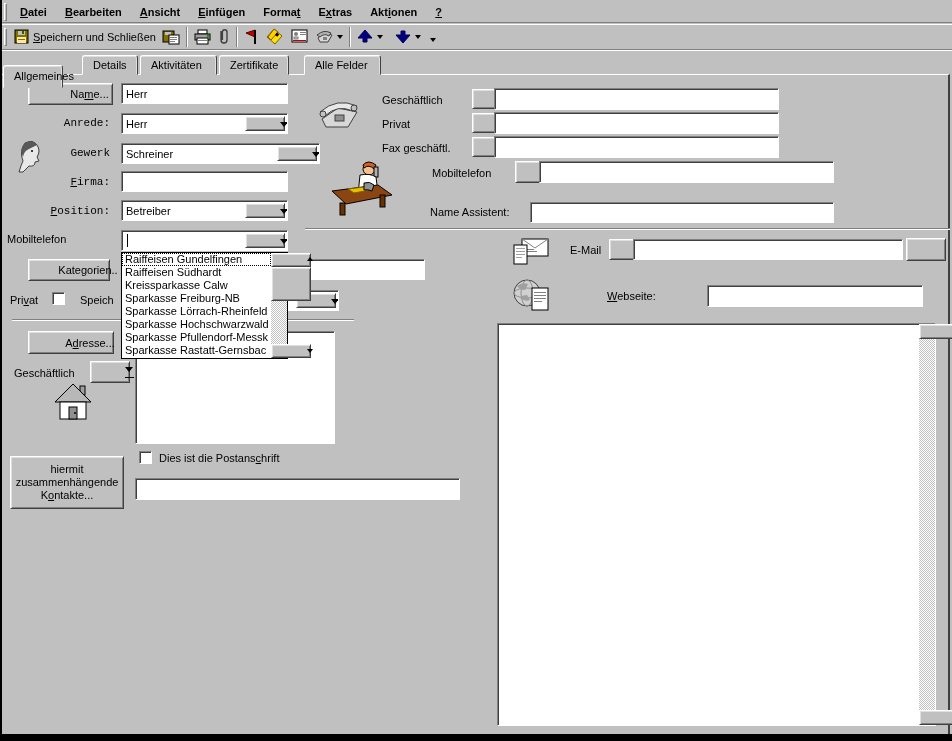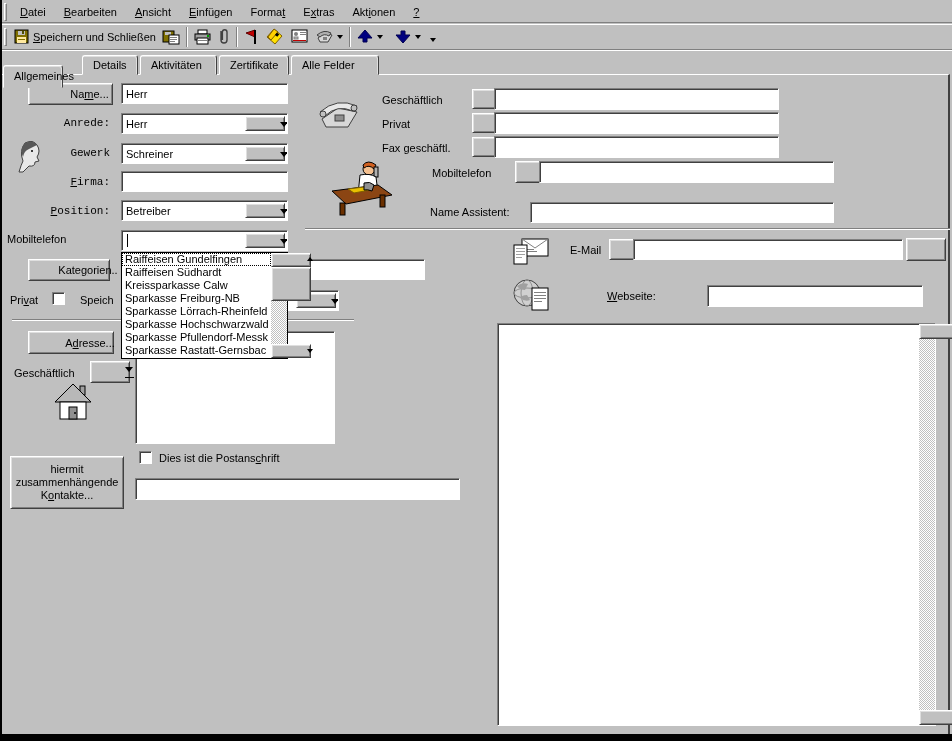--- a/index.html
+++ b/index.html
@@ -28,21 +28,21 @@
   .tri-up { width:0; height:0; border:4px solid transparent; border-bottom:5px solid #000; margin-bottom:5px; }
   .tri-sm { width:0; height:0; border:3px solid transparent; border-top:4px solid #000; margin-top:4px; }
   .combo-arrow { position:absolute; top:2px; right:2px; bottom:2px; width:17px;
                  display:flex; align-items:center; justify-content:center; }
   .drop-btn { display:flex; flex-direction:column; align-items:center; justify-content:center; }
   .drop-btn .bar { width:9px; height:1px; background:#000; margin-top:1px; }
   .checker { background:repeating-conic-gradient(#fff 0% 25%, #c0c0c0 0% 50%); background-size:2px 2px; }
   
   #menubar { left:2px; top:1px; right:0; height:22px; display:flex; align-items:center;
              border-bottom:1px solid #808080; }
-  .menu-item { padding:3px 9px; }
+  .menu-item { padding:3px 9px;font-weight:bold; }
   #toolbar { left:2px; top:24px; right:0; height:26px; display:flex; align-items:center;
              border-bottom:1px solid #808080; box-shadow:0 1px 0 #fff, inset 0 1px 0 #fff; }
   .tbtn { height:22px; display:flex; align-items:center; padding:0 3px; }
   
   .tab { position:absolute; top:55px; height:20px; line-height:18px; padding:0 10px;
          background:#c0c0c0; border:1px solid; border-color:#fff #404040 #c0c0c0 #fff;
          border-radius:3px 3px 0 0; box-shadow: inset -1px 1px 0 #dfdfdf; z-index:2; }
   .tab.active { top:52px; height:23px; line-height:21px; z-index:6; }
   #content { left:2px; top:74px; width:948px; height:660px; background:#c0c0c0;
              border-top:1px solid #fff; border-right:2px solid #404040; }
@@ -161,21 +161,21 @@
     </svg>
     <div class="tri-sm" style="margin-left:4px;"></div>
   </div>
   <div class="tri-sm" style="margin-left:6px;margin-top:10px;"></div>
 </div>
 
 <div class="tab active" style="left:3px;width:60px;margin-top:13px;"><span>Allgemeines</span></div>
 <div class="tab" style="left:82px;width:56px;"><span>Details</span></div>
 <div class="tab" style="left:140px;width:77px;"><span>Aktivitäten</span></div>
 <div class="tab" style="left:219px;width:70px;"><span>Zertifikate</span></div>
-<div class="tab" style="left:291px;width:88px;"><span>Alle Felder</span></div>
+<div class="tab" style="left:304px;width:77px;"><span>Alle Felder</span></div>
 
 <div class="abs" id="content">
 
   <div class="abs btn raised" style="left:26px;top:8px;width:85px;height:22px;">
     <span>Na<u>m</u>e...</span>
   </div>
   <div class="abs sunken field" style="left:119px;top:8px;width:167px;height:21px;">
     <span>Herr</span>
   </div>
 
@@ -186,21 +186,21 @@
         <div class="tri-dn"></div>
       </div>
   </div>
 
   <svg class="abs" width="30" height="36" style="left:13px;top:64px;">
     <path d="M10 4 Q18 0 22 6 Q26 12 22 18 L24 22 L20 23 Q20 28 14 27 L8 33 L4 33 Q6 26 8 22 Q4 12 10 4" fill="#e8e8e8" stroke="#404040"></path>
     <path d="M10 4 Q18 0 22 6 L14 10 Q9 12 8 18 Q4 10 10 4" fill="#585858"></path>
     <circle cx="17" cy="12" r="1" fill="#000"></circle>
   </svg>
   <div class="abs rlbl" style="left:8px;top:72px;">Gewerk</div>
-  <div class="abs sunken field" style="left:119px;top:68px;width:167px;height:21px;">
+  <div class="abs sunken field" style="left:119px;top:68px;width:199px;height:21px;">
     <span>Schreiner</span>
     <div class="combo-arrow raised">
         <div class="tri-dn"></div>
       </div>
   </div>
 
   <div class="abs rlbl" style="left:8px;top:101px;"><u>F</u>irma:</div>
   <div class="abs sunken field" style="left:119px;top:96px;width:167px;height:21px;">
     <span></span>
   </div>

